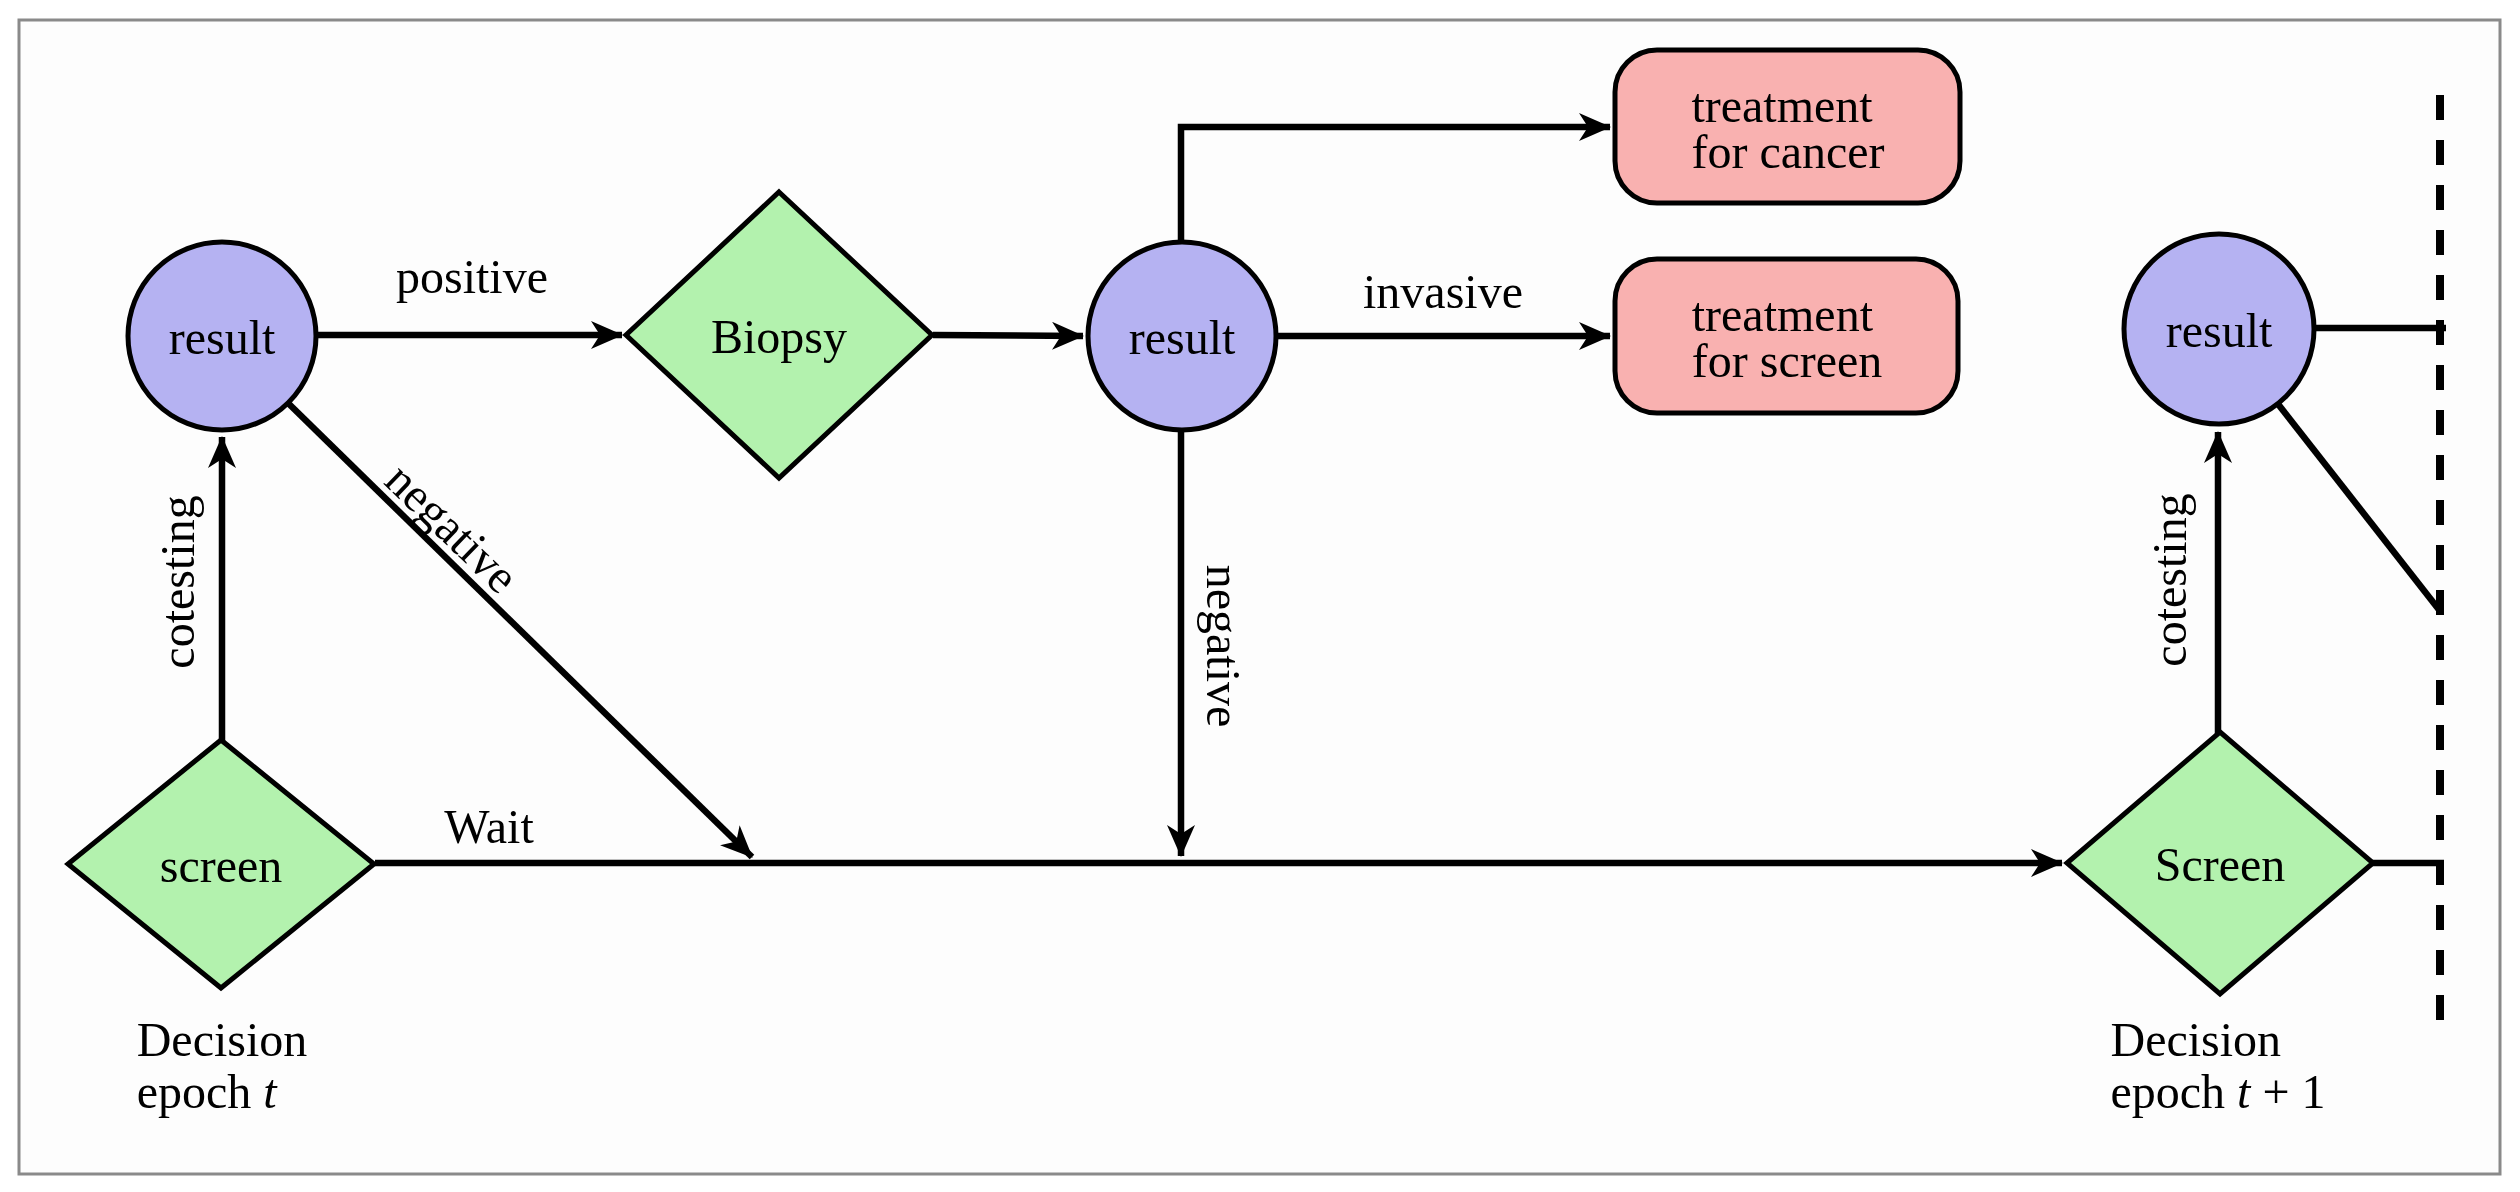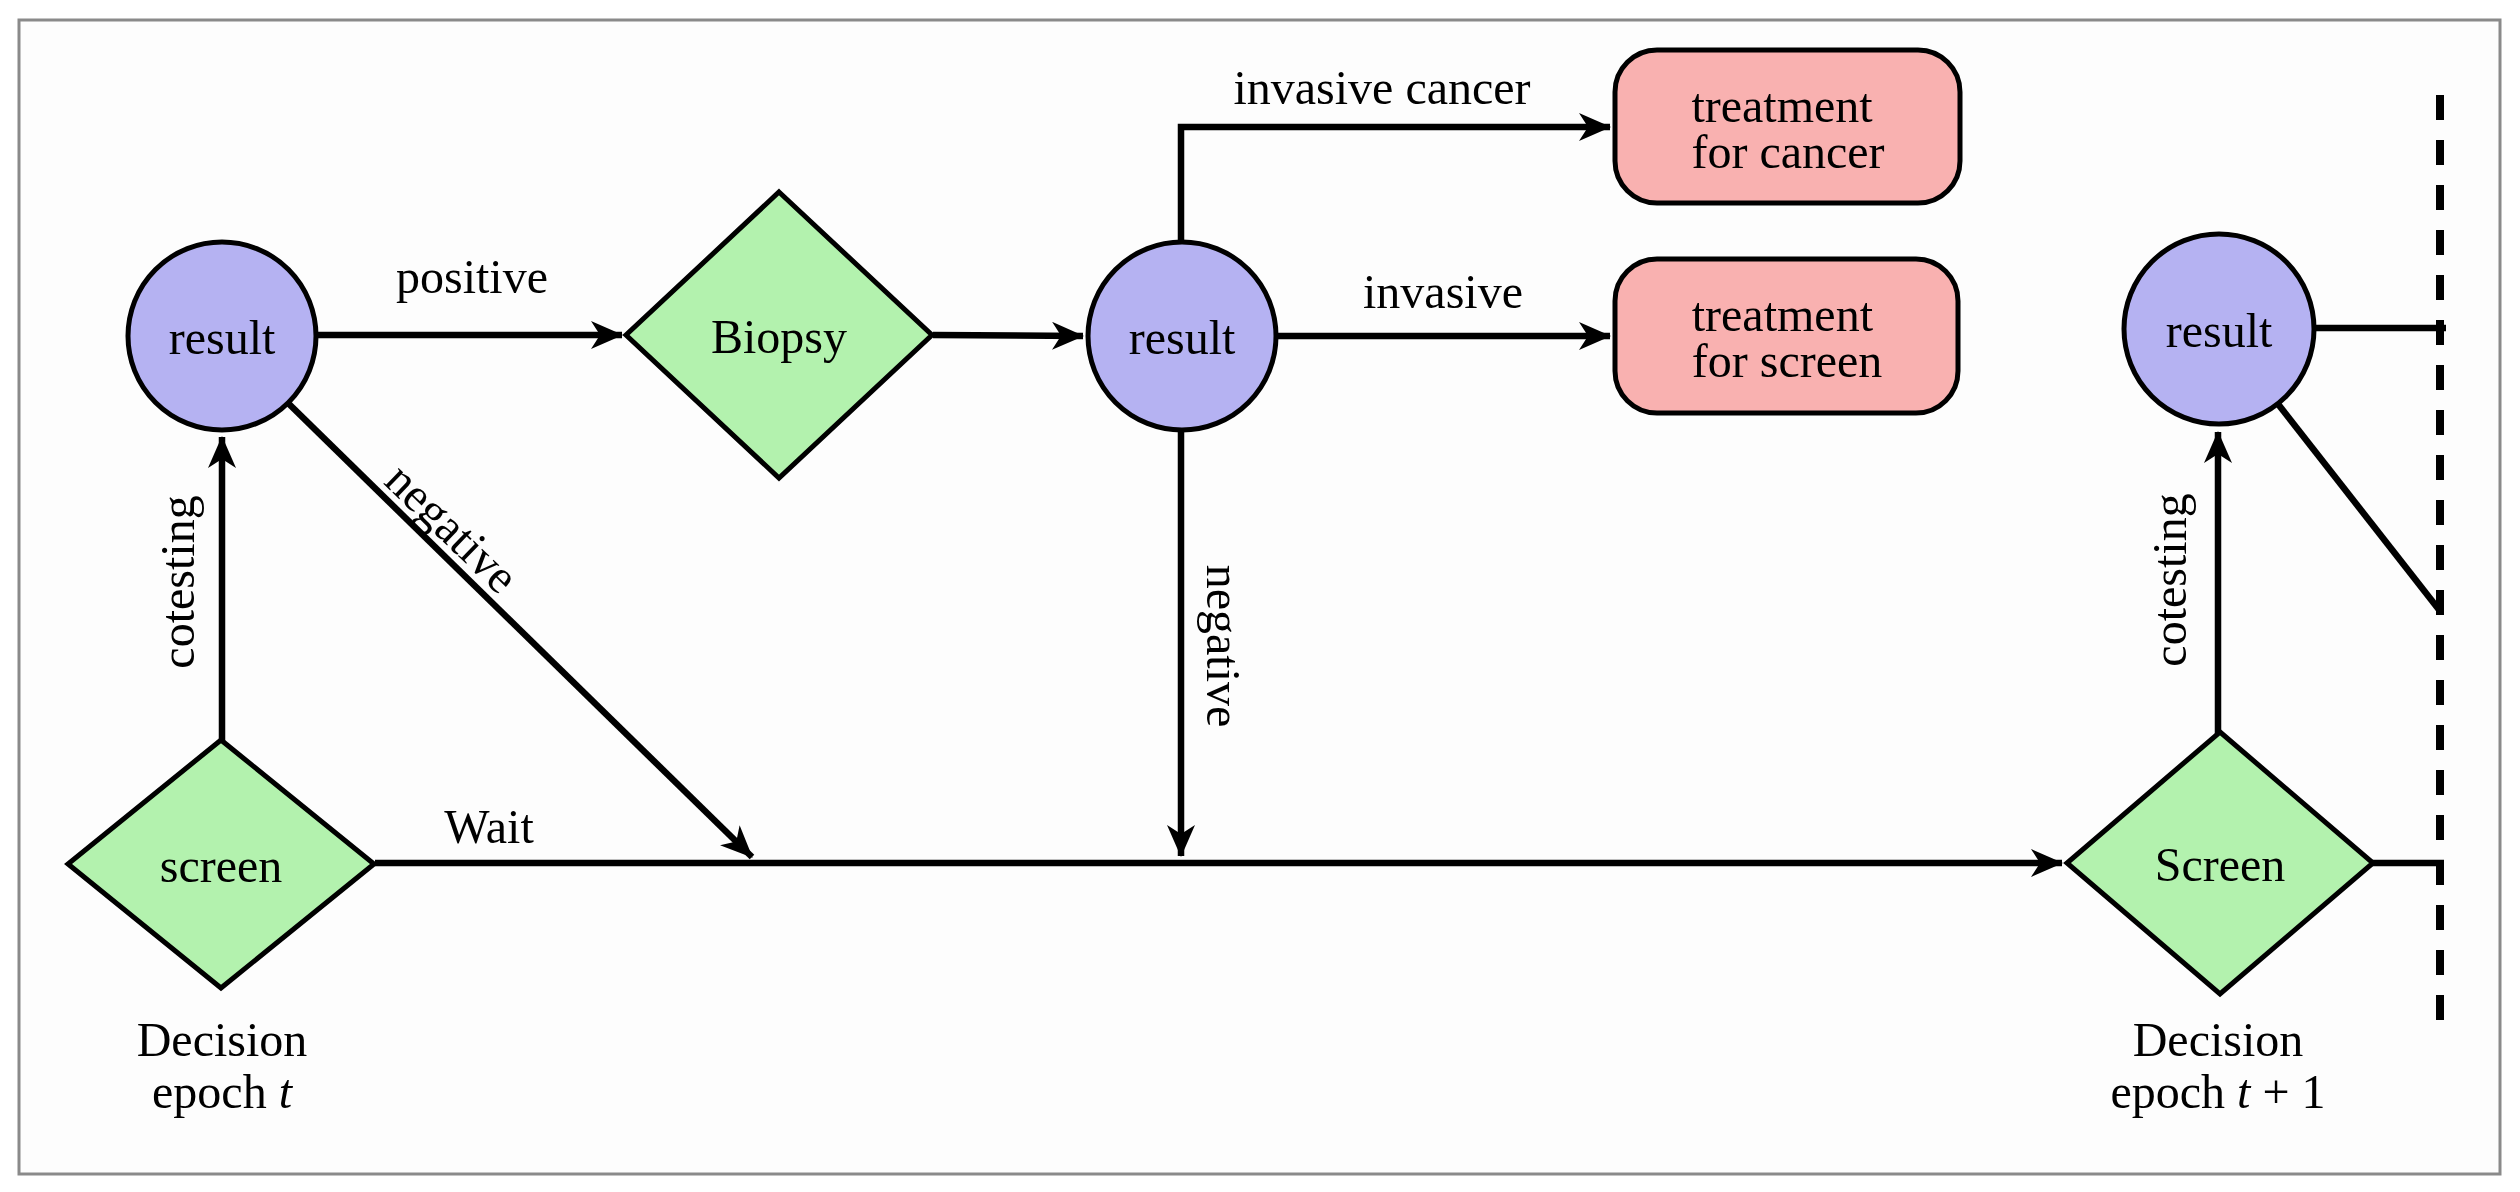--- a/index.html
+++ b/index.html
@@ -7,21 +7,21 @@
          font-family:"Liberation Serif","DejaVu Serif",serif;color:#000;}
   svg.layer{position:absolute;left:0;top:0;}
   .lbl{position:absolute;transform:translate(-50%,-50%);font-size:48px;line-height:1;
        white-space:nowrap;text-align:center;}
   .lbl.rot90{transform:translate(-50%,-50%) rotate(90deg);}
   .lbl.rotm90{transform:translate(-50%,-50%) rotate(-90deg);}
   .lbl.rot45{transform:translate(-50%,-50%) rotate(44deg);}
   .boxlbl{position:absolute;transform:translate(-50%,-50%);font-size:48px;line-height:46px;
           white-space:nowrap;}
   .caption{position:absolute;transform:translate(-50%,-50%);font-size:48px;line-height:52px;
-           text-align:center;white-space:nowrap;}
+           text-align:left;white-space:nowrap;}
   .caption i{font-style:italic;}
 </style>
 </head>
 <body>
 
 <div class="stage">
 
   <svg class="layer" width="2520" height="1192" viewBox="0 0 2520 1192">
     <defs>
       <marker id="arrow" viewBox="0 0 32 28" refX="31" refY="14" markerWidth="32" markerHeight="28" markerUnits="userSpaceOnUse" orient="auto">
@@ -66,21 +66,20 @@
   <div class="boxlbl" style="left:1788px;top:129px;">
     <div>treatment</div>
     <div>for cancer</div>
   </div>
   <div class="boxlbl" style="left:1787px;top:338px;">
     <div>treatment</div>
     <div>for screen</div>
   </div>
 
   <div class="lbl" style="left:472px;top:277px;">positive</div>
-  <div class="lbl" style="left:1382px;top:88px;">invasive cancer</div>
   <div class="lbl" style="left:1443px;top:292px;">invasive</div>
   <div class="lbl" style="left:489px;top:827px;">Wait</div>
   <div class="lbl rotm90" style="left:178px;top:582px;">cotesting</div>
   <div class="lbl rotm90" style="left:2170px;top:580px;">cotesting</div>
   <div class="lbl rot90" style="left:1223px;top:646px;">negative</div>
   <div class="lbl rot45" style="left:452px;top:528px;">negative</div>
 
   <div class="caption" style="left:222px;top:1066px;">
     <div>Decision</div>
     <div><span>epoch </span><i>t</i><span></span></div>

